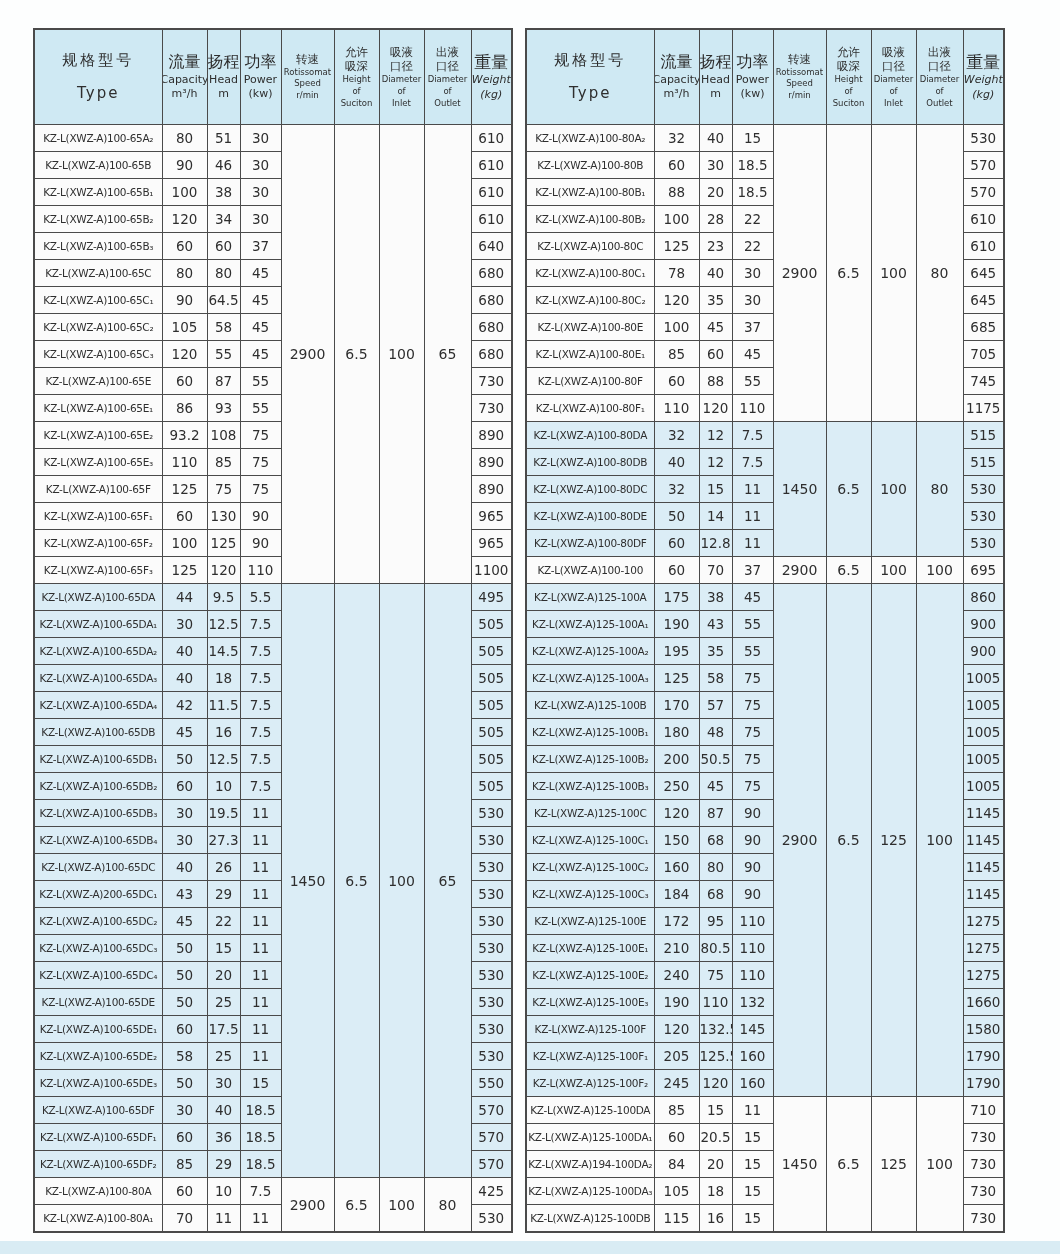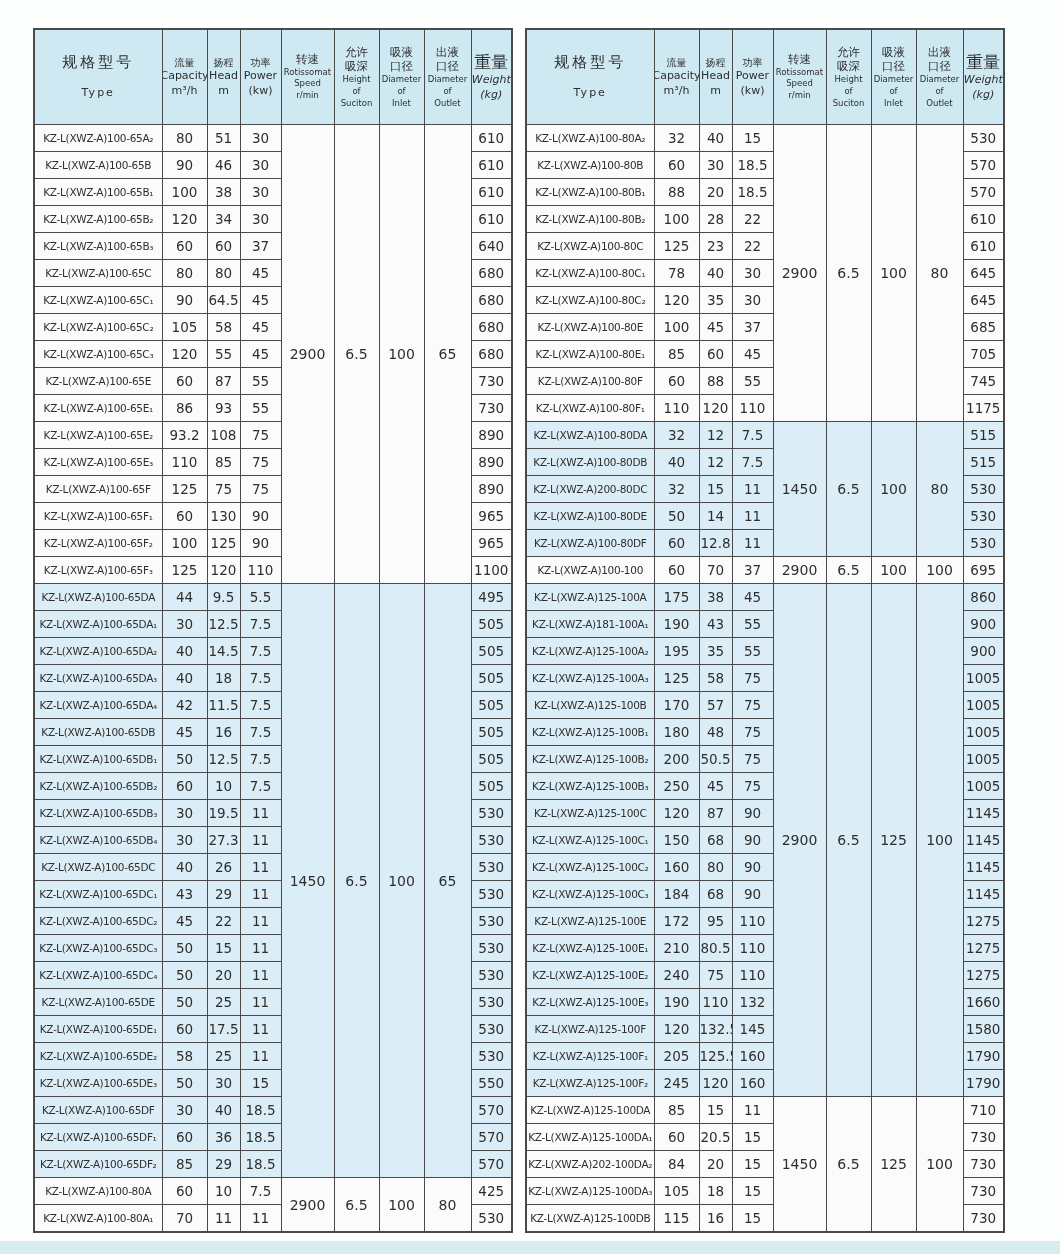--- a/index.html
+++ b/index.html
@@ -43,24 +43,24 @@
   td.type-cell{
     text-align:left;
     padding-left:6px;
     font-size:10.5px;
     letter-spacing:-0.3px;
     white-space:nowrap;
   }
   td.num-cell{font-size:13.5px;}
   td.merged-cell{font-size:14px;}
   .th-inner{display:flex;flex-direction:column;justify-content:center;align-items:center;gap:2px;line-height:1.15;}
-  .th-cn{font-size:10px;}
+  .th-cn{font-size:16px;}
   .th-en{font-size:11px;}
   th.col-type .th-cn{font-size:15px;letter-spacing:3px;}
-  th.col-type .th-en{font-size:11px;letter-spacing:2px;margin-top:12px;}
+  th.col-type .th-en{font-size:15px;letter-spacing:2px;margin-top:12px;}
   th.col-type .th-inner{gap:4px;}
   th.narrow .th-cn{font-size:11.5px;line-height:1.1;}
   th.narrow .th-en{font-size:8.5px;line-height:1.15;}
   th.col-weight .th-cn{font-size:17px;}
   th.col-weight .th-en{font-size:11px;font-style:italic;}
 </style>
 </head>
 <body style="--header-bg: #cfe9f3; --band-blue: #dbedf6; --band-white: #fbfbfb; --border: #4a4a4a; --strip: #d9ecf4;">
 
 <div class="page">
@@ -348,21 +348,21 @@
           <td class="num-cell">530</td>
         </tr>
         <tr class="band-blue">
           <td class="type-cell">KZ-L(XWZ-A)100-65DC</td>
           <td class="num-cell">40</td>
           <td class="num-cell">26</td>
           <td class="num-cell">11</td>
           <td class="num-cell">530</td>
         </tr>
         <tr class="band-blue">
-          <td class="type-cell">KZ-L(XWZ-A)100-65DC₁</td>
+          <td class="type-cell">KZ-L(XWZ-A)200-65DC₁</td>
           <td class="num-cell">43</td>
           <td class="num-cell">29</td>
           <td class="num-cell">11</td>
           <td class="num-cell">530</td>
         </tr>
         <tr class="band-blue">
           <td class="type-cell">KZ-L(XWZ-A)100-65DC₂</td>
           <td class="num-cell">45</td>
           <td class="num-cell">22</td>
           <td class="num-cell">11</td>
@@ -631,21 +631,21 @@
           <td class="num-cell">515</td>
         </tr>
         <tr class="band-blue">
           <td class="type-cell">KZ-L(XWZ-A)100-80DB</td>
           <td class="num-cell">40</td>
           <td class="num-cell">12</td>
           <td class="num-cell">7.5</td>
           <td class="num-cell">515</td>
         </tr>
         <tr class="band-blue">
-          <td class="type-cell">KZ-L(XWZ-A)200-80DC</td>
+          <td class="type-cell">KZ-L(XWZ-A)100-80DC</td>
           <td class="num-cell">32</td>
           <td class="num-cell">15</td>
           <td class="num-cell">11</td>
           <td class="num-cell">530</td>
         </tr>
         <tr class="band-blue">
           <td class="type-cell">KZ-L(XWZ-A)100-80DE</td>
           <td class="num-cell">50</td>
           <td class="num-cell">14</td>
           <td class="num-cell">11</td>
@@ -674,21 +674,21 @@
           <td class="num-cell">175</td>
           <td class="num-cell">38</td>
           <td class="num-cell">45</td>
           <td class="merged-cell" rowspan="19">2900</td>
           <td class="merged-cell" rowspan="19">6.5</td>
           <td class="merged-cell" rowspan="19">125</td>
           <td class="merged-cell" rowspan="19">100</td>
           <td class="num-cell">860</td>
         </tr>
         <tr class="band-blue">
-          <td class="type-cell">KZ-L(XWZ-A)181-100A₁</td>
+          <td class="type-cell">KZ-L(XWZ-A)125-100A₁</td>
           <td class="num-cell">190</td>
           <td class="num-cell">43</td>
           <td class="num-cell">55</td>
           <td class="num-cell">900</td>
         </tr>
         <tr class="band-blue">
           <td class="type-cell">KZ-L(XWZ-A)125-100A₂</td>
           <td class="num-cell">195</td>
           <td class="num-cell">35</td>
           <td class="num-cell">55</td>
@@ -818,21 +818,21 @@
           <td class="num-cell">710</td>
         </tr>
         <tr class="band-white">
           <td class="type-cell">KZ-L(XWZ-A)125-100DA₁</td>
           <td class="num-cell">60</td>
           <td class="num-cell">20.5</td>
           <td class="num-cell">15</td>
           <td class="num-cell">730</td>
         </tr>
         <tr class="band-white">
-          <td class="type-cell">KZ-L(XWZ-A)202-100DA₂</td>
+          <td class="type-cell">KZ-L(XWZ-A)194-100DA₂</td>
           <td class="num-cell">84</td>
           <td class="num-cell">20</td>
           <td class="num-cell">15</td>
           <td class="num-cell">730</td>
         </tr>
         <tr class="band-white">
           <td class="type-cell">KZ-L(XWZ-A)125-100DA₃</td>
           <td class="num-cell">105</td>
           <td class="num-cell">18</td>
           <td class="num-cell">15</td>

